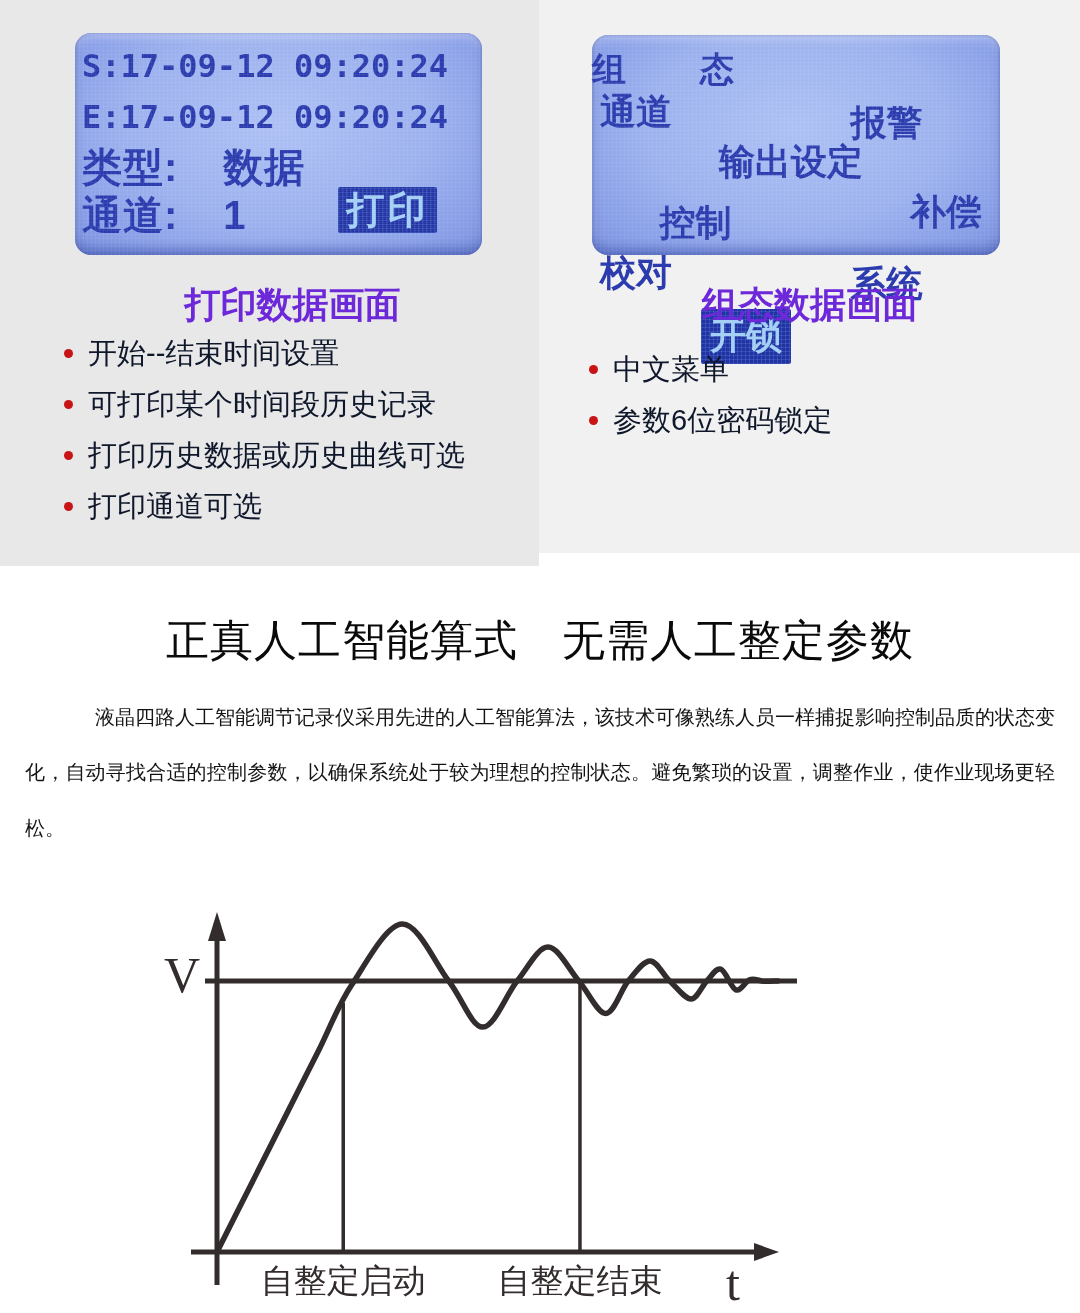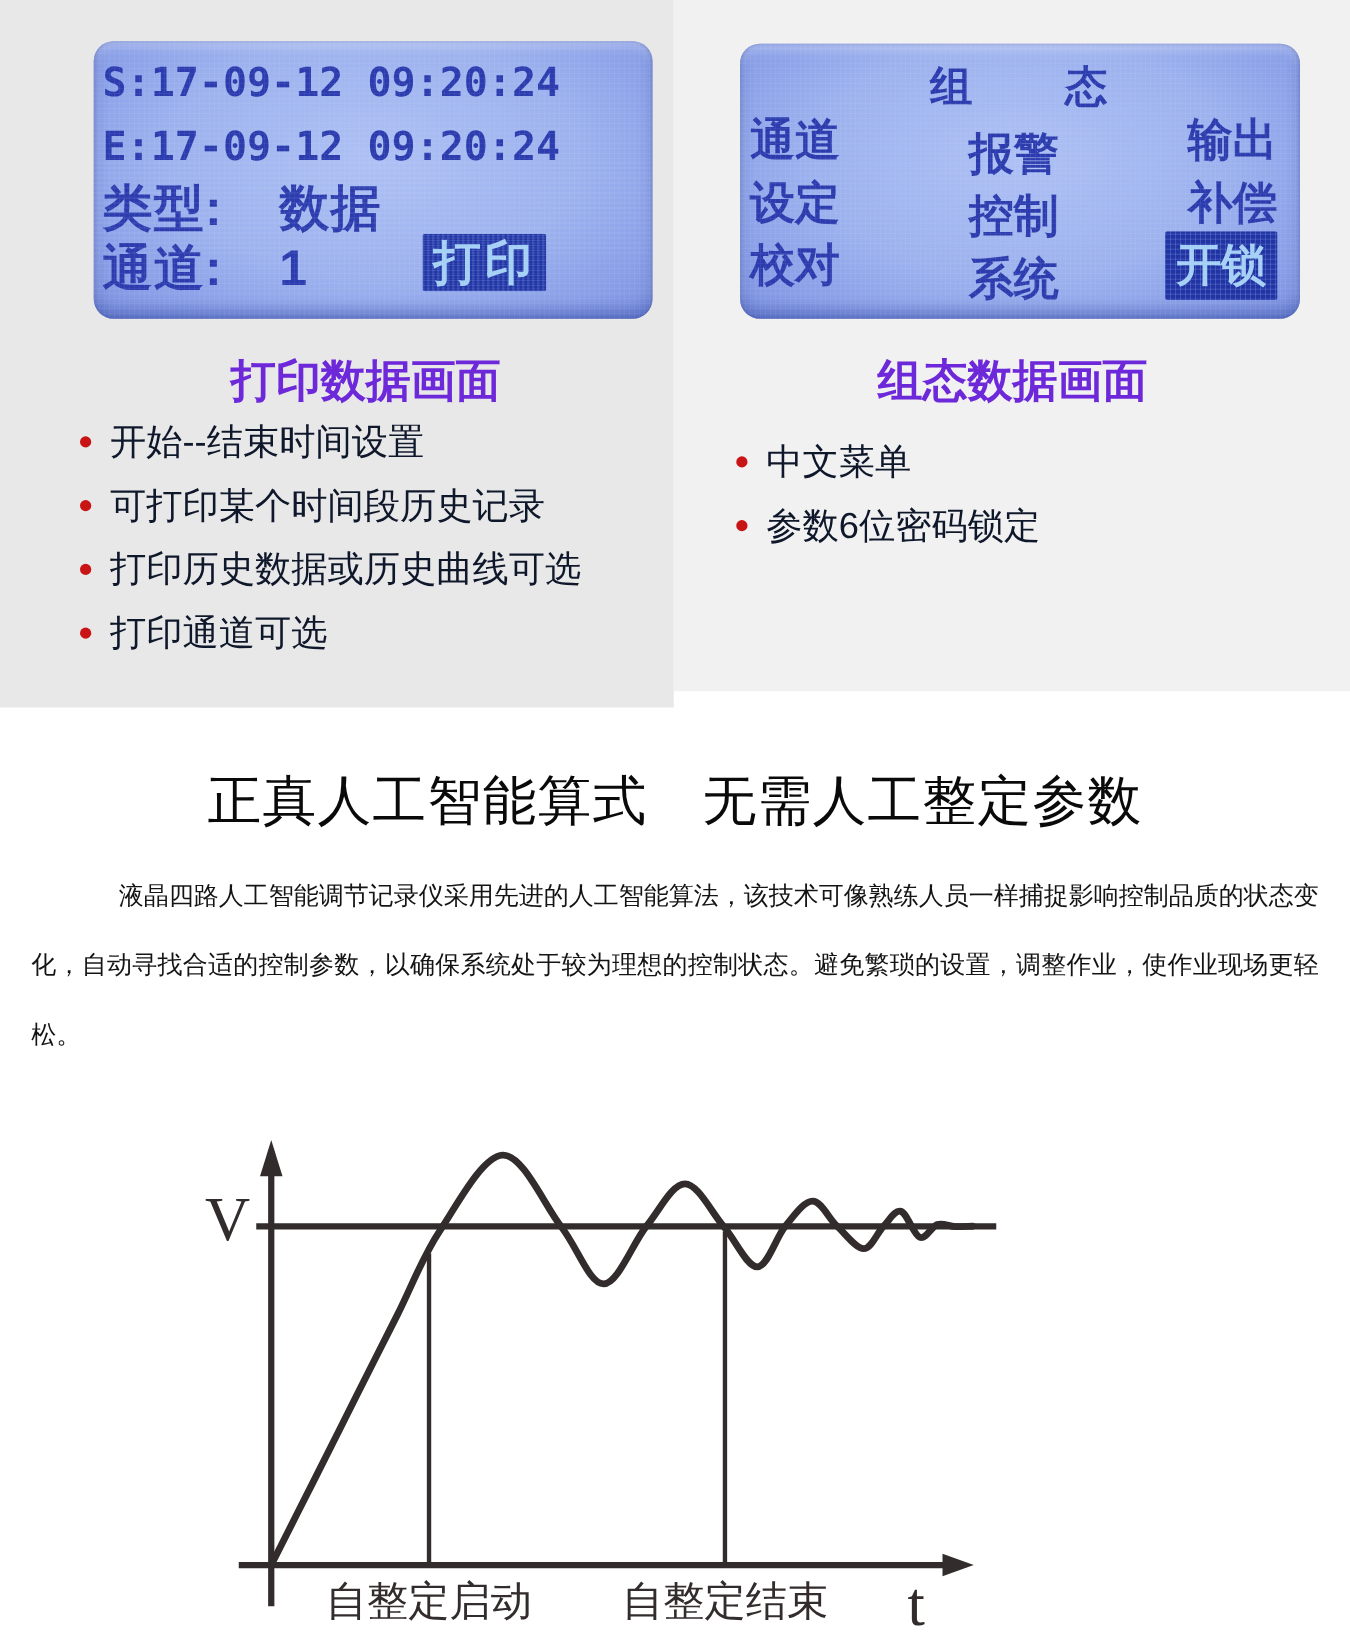--- a/index.html
+++ b/index.html
@@ -12,21 +12,20 @@
   .panel-left{left:0;width:539px;height:566px;background:#e8e8e9;}
   .panel-right{left:539px;width:541px;height:553px;background:#f1f1f2;}
 
   
   .lcd{
     position:absolute;border-radius:16px;
     background:radial-gradient(ellipse at 50% 42%,#aec1f5 0%,#9db2ee 52%,#8aa0e8 80%,#germ 100%);
     background:radial-gradient(ellipse at 50% 42%,#aec1f5 0%,#9db2ee 52%,#8aa0e8 80%,#7a90dd 100%);
     box-shadow:inset 0 -7px 10px rgba(32,52,150,.38), inset 0 5px 8px rgba(255,255,255,.30), inset 0 0 3px rgba(30,45,140,.5);
     color:#2c3cae;
-    padding-left:40px;
   }
   .lcd::after{ 
     content:"";position:absolute;inset:0;border-radius:inherit;pointer-events:none;opacity:.5;
     background-image:
       repeating-linear-gradient(0deg, rgba(255,255,255,.10) 0 1px, transparent 1px 4px),
       repeating-linear-gradient(90deg, rgba(255,255,255,.10) 0 1px, transparent 1px 4px);
   }
   .lcd-left{left:75px;top:33px;width:407px;height:222px;}
   .lcd-right{left:592px;top:35px;width:408px;height:220px;}
   .lcd-line{position:absolute;white-space:nowrap;}
@@ -39,24 +38,24 @@
     color:#a5d0f6;background-color:#2233a4;
     background-image:
       repeating-linear-gradient(0deg, rgba(137,180,250,.18) 0 1px, transparent 1px 4px),
       repeating-linear-gradient(90deg, rgba(137,180,250,.18) 0 1px, transparent 1px 4px);
   }
   .print-btn{
     position:absolute;left:263px;top:154px;width:99px;height:46px;
     display:flex;align-items:center;justify-content:center;
     font-weight:bold;font-size:38px;letter-spacing:3px;border-radius:2px;
   }
-  .lcd-title{position:absolute;left:0;right:0;top:12px;text-align:center;font-weight:bold;font-size:34px;letter-spacing:2px;}
+  .lcd-title{position:absolute;left:0;right:0;top:12px;text-align:left;font-weight:bold;font-size:34px;letter-spacing:2px;}
   .menu-grid{
     position:absolute;left:8px;right:18px;top:52px;bottom:6px;
-    display:grid;grid-template-columns:1fr 1fr 1fr;grid-template-rows:50px 50px 50px;
+    display:grid;grid-template-columns:1fr 1fr;grid-template-rows:50px 50px 50px;
     font-weight:bold;font-size:36px;align-items:center;
   }
   .menu-grid .c0{justify-self:start;} .menu-grid .c1{justify-self:center;margin-top:23px;} .menu-grid .c2{justify-self:end;}
   .menu-grid .lcd-invert{padding:3px 9px;border-radius:2px;}
 
   
   .lcd-caption{position:absolute;margin:14px;text-align:center;font-size:36px;font-weight:bold;color:#6d28d9;}
   .caption-left{left:75px;top:267px;width:407px;}
   .caption-right{left:592px;top:267px;width:408px;}
   ul.features{position:absolute;list-style:none;margin:0;padding:0;font-size:29px;color:#0f172a;}

